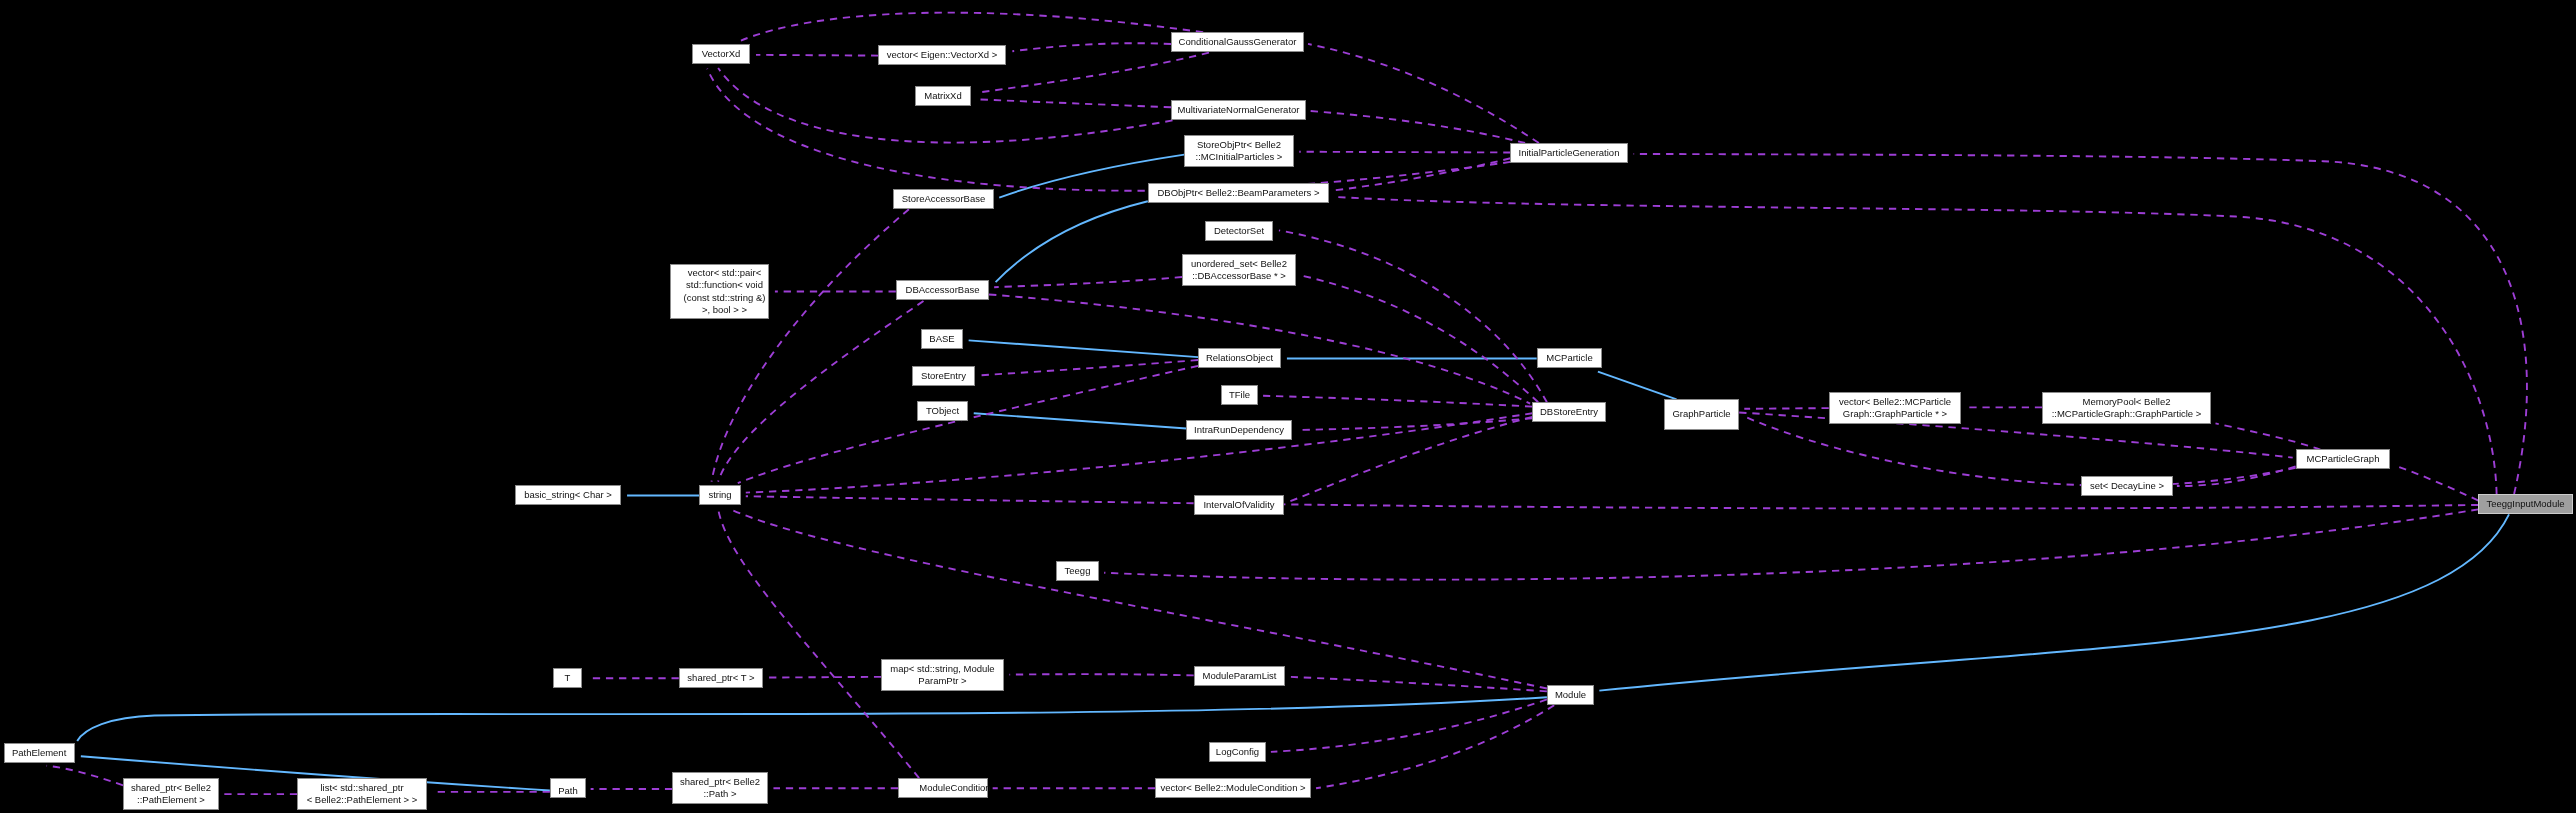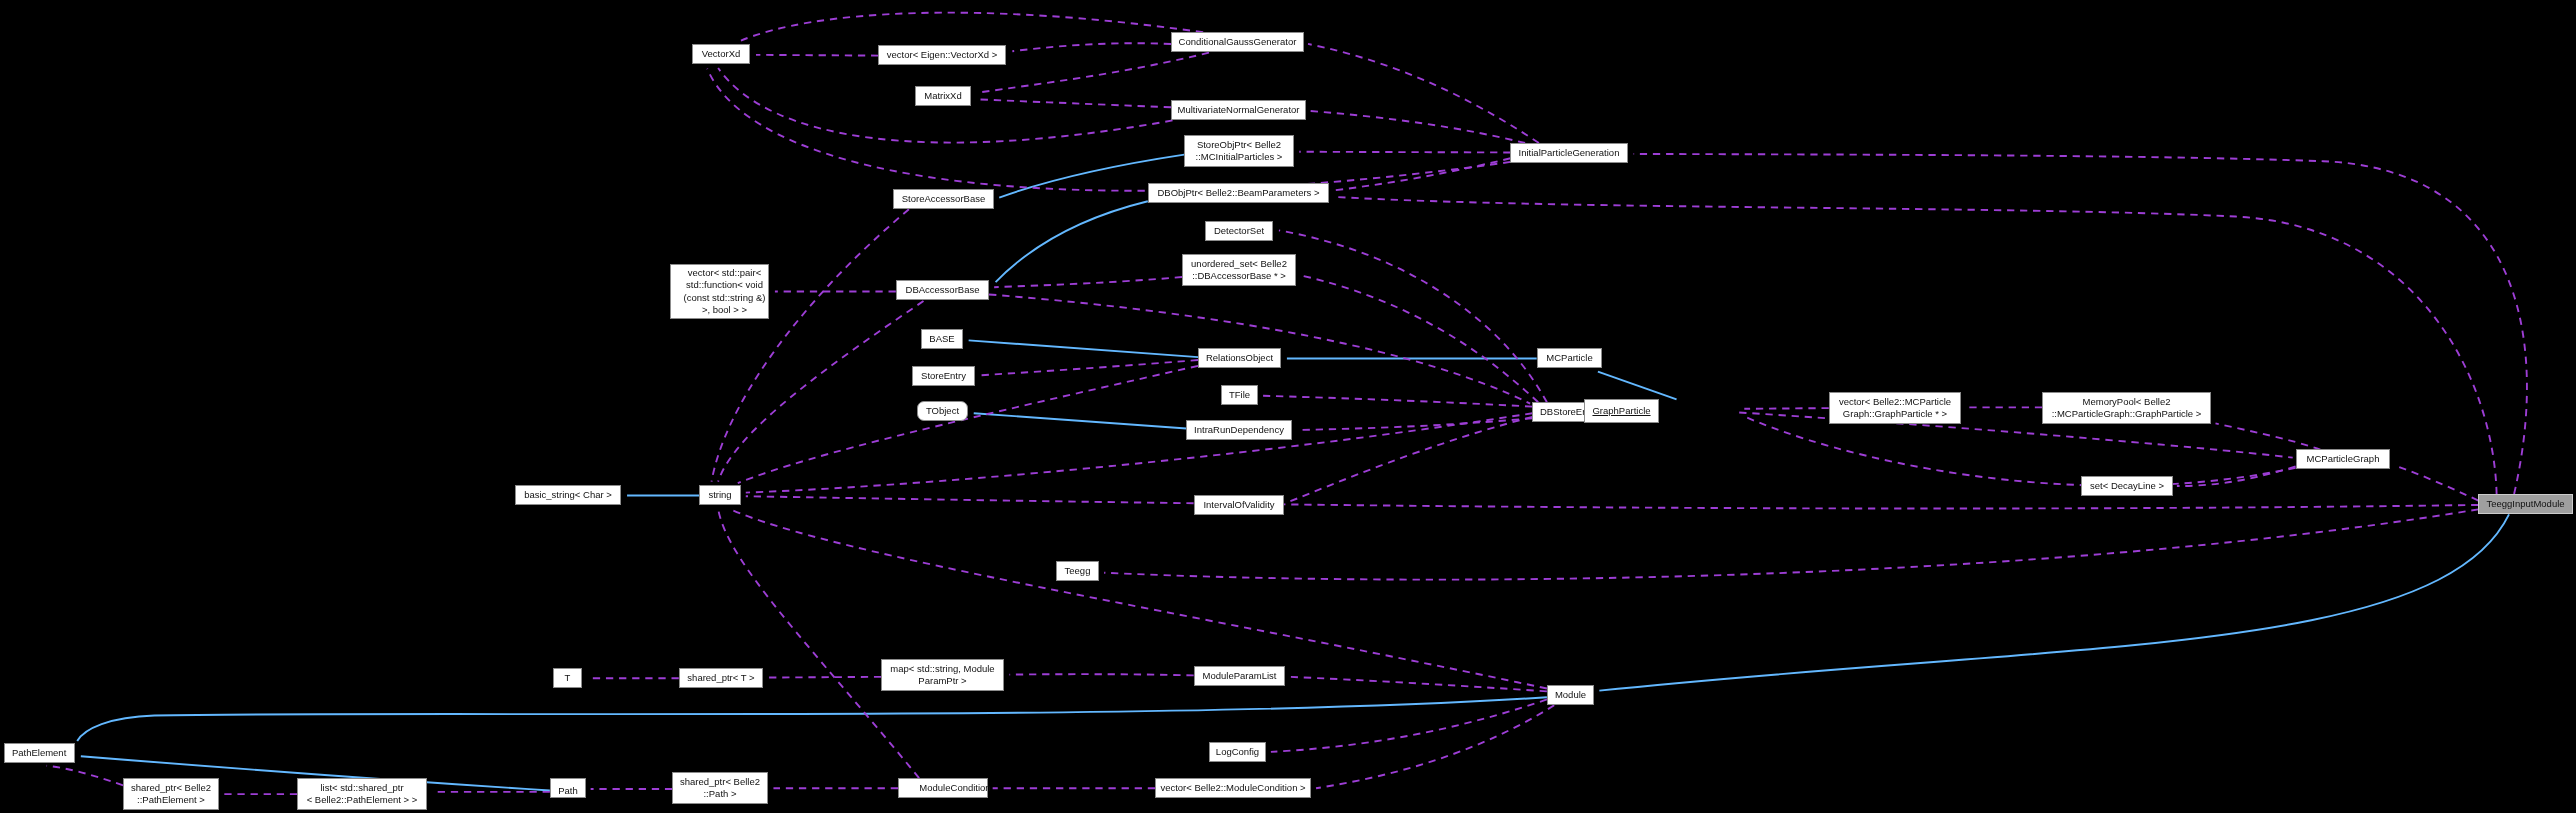--- a/index.html
+++ b/index.html
@@ -143,30 +143,30 @@
       </div>
       <div class="node" style="left: 1537px; top: 348px; width: 65px; height: 20.4px;">
         <span class="line">MCParticle</span>
       </div>
       <div class="node" style="left: 912px; top: 366px; width: 63px; height: 20.4px;">
         <span class="line">StoreEntry</span>
       </div>
       <div class="node" style="left: 1221px; top: 385px; width: 37px; height: 20.4px;">
         <span class="line">TFile</span>
       </div>
-      <div class="node" style="left: 917px; top: 401px; width: 51px; height: 20.4px; border-radius: 7px;">
+      <div class="node" style="left: 917px; top: 401px; width: 51px; height: 20.4px;">
         <span class="line">TObject</span>
       </div>
       <div class="node" style="left: 1186px; top: 420px; width: 106px; height: 20.4px;">
         <span class="line">IntraRunDependency</span>
       </div>
       <div class="node" style="left: 1532px; top: 402px; width: 74px; height: 20.4px;">
         <span class="line">DBStoreEntry</span>
       </div>
-      <div class="node" style="left: 1584px; top: 399px; width: 75px; height: 24px; text-decoration: underline;">
+      <div class="node" style="left: 1664px; top: 399px; width: 75px; height: 31px;">
         <span class="line">GraphParticle</span>
       </div>
       <div class="node" style="left: 1829px; top: 392px; width: 132px; height: 32px;">
         <span class="line">vector&lt; Belle2::MCParticle</span>
         <span class="line">Graph::GraphParticle * &gt;</span>
       </div>
       <div class="node" style="left: 2042px; top: 392px; width: 169px; height: 32px;">
         <span class="line">MemoryPool&lt; Belle2</span>
         <span class="line">::MCParticleGraph::GraphParticle &gt;</span>
       </div>

